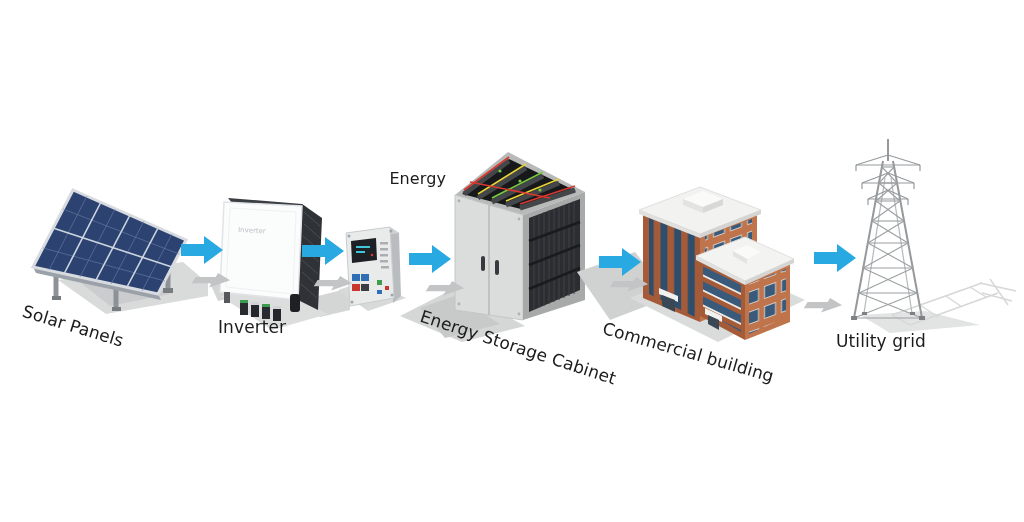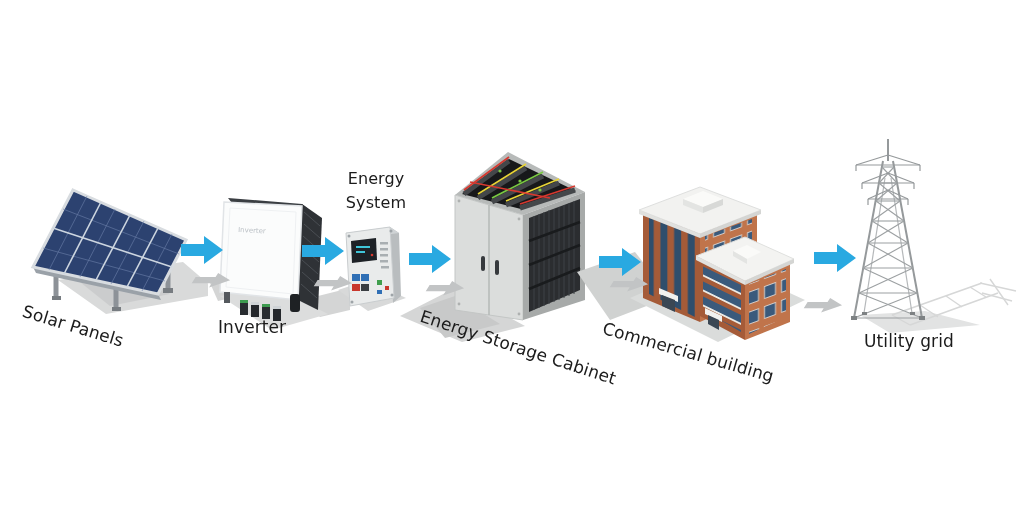--- a/index.html
+++ b/index.html
@@ -8,21 +8,21 @@
     background:#ffffff;font-family:"DejaVu Sans","Liberation Sans",sans-serif;
   }
   .abs{position:absolute;}
   .node-label{
     position:absolute;font-size:17px;color:#1b1b1b;white-space:nowrap;
     transform-origin:left top;letter-spacing:.1px;
   }
   .rot17{transform:rotate(17deg);}
   .rot18{transform:rotate(18deg);}
   .rot16{transform:rotate(16deg);}
-  .ems-label{width:140px;text-align:center;font-size:16px;line-height:24px;}
+  .ems-label{width:140px;text-align:right;font-size:16px;line-height:24px;}
   .shadow-arrow{transform:skewX(-32deg) scaleY(.6);transform-origin:left bottom;}
   svg{display:block;}
 </style>
 </head>
 <body>
 
 <div id="stage">
 
   <svg class="abs" style="left:18px;top:182px" width="190" height="140" viewBox="0 0 190 140">
     <g>
@@ -349,22 +349,21 @@
   <svg class="abs shadow-arrow" style="left:800px;top:287px" width="38" height="26" viewBox="0 0 42 30">
     <polygon points="0,9 23,9 23,1 42,15 23,29 23,21 0,21" fill="#c2c4c5"></polygon>
   </svg>
 
   <div class="node-label rot17" style="left:26px;top:301px">Solar Panels</div>
 
   <div class="node-label" style="left:218px;top:317px">Inverter</div>
 
   <div class="node-label ems-label" style="left:306px;top:167px">
     <div>Energy</div>
-    <div>System</div>
   </div>
 
   <div class="node-label rot18" style="left:424px;top:306px">Energy Storage Cabinet</div>
 
   <div class="node-label rot16" style="left:606px;top:318px">Commercial building</div>
 
-  <div class="node-label" style="left:864px;top:331px">Utility grid</div>
+  <div class="node-label" style="left:836px;top:331px">Utility grid</div>
 
 </div>
 
 </body></html>

